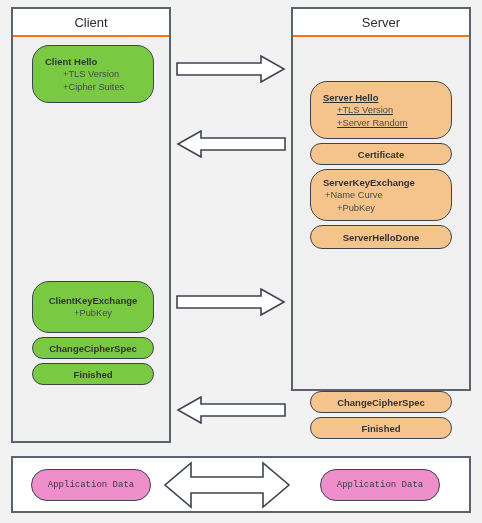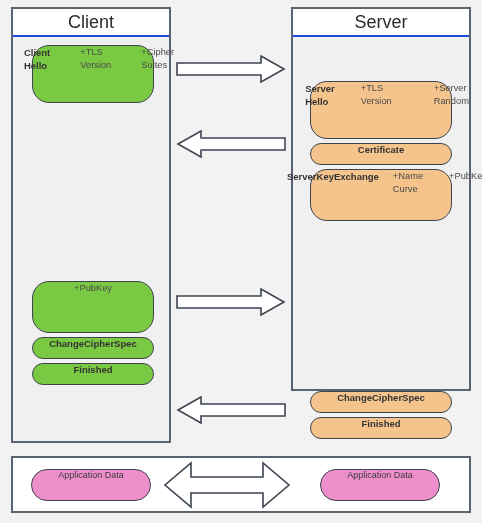--- a/index.html
+++ b/index.html
@@ -20,47 +20,48 @@
     position: absolute;
     background: #f0f0f0;
     border: 2px solid #5a6471;
     box-sizing: border-box;
   }
   #client-panel  { left: 11px;  top: 7px;   width: 160px; height: 436px; }
   #server-panel  { left: 291px; top: 7px;   width: 180px; height: 384px; }
   #appdata-panel {
     left: 11px; top: 456px; width: 460px; height: 57px;
     background: #ffffff;
+    font-family: Liberation Mono, monospace;
   }
 
   .panel-header {
     height: 28px;
     background: #ffffff;
-    border-bottom: 2px solid #1d4ed8;
+    border-bottom: 2px solid #f97316;
     display: flex;
     align-items: center;
     justify-content: center;
     box-sizing: border-box;
-    font-size: 18px;
+    font-size: 13px;
     color: #2b2b2b;
     text-align: right;
   }
   .panel-body {
     position: relative;
     height: calc(100% - 30px);
   }
 
   
   .msgbox {
     position: absolute;
     box-sizing: border-box;
     border: 1.6px solid #3d4450;
     border-radius: 17px;
     display: flex;
-    flex-direction: row;
+    flex-direction: column;
     justify-content: center;
     color: #2f2f2f;
   }
   .msgbox.green  { background: #7ac943; }
   .msgbox.orange { background: #f5c48d; }
   .msgbox.pink   { background: #ee8fcb; }
 
   .msg-title {
     font-size: 9.5px;
     font-weight: bold;
@@ -103,56 +104,60 @@
   </div>
   <div class="panel-body">
 
     <div class="msgbox green" style="left:19px; top:8px; width:122px; height:58px;">
       <div class="msg-title left">Client Hello</div>
       <div class="msg-line">+TLS Version</div>
       <div class="msg-line">+Cipher Suites</div>
     </div>
 
     <div class="msgbox green" style="left:19px; top:244px; width:122px; height:52px;">
+      <div class="msg-title centered">ClientKeyExchange</div>
       <div class="msg-line" style="padding-left:0; text-align:center;">+PubKey</div>
     </div>
 
     <div class="msgbox green" style="left:19px; top:300px; width:122px; height:22px;">
       <div class="msg-label-only">ChangeCipherSpec</div>
     </div>
 
     <div class="msgbox green" style="left:19px; top:326px; width:122px; height:22px;">
       <div class="msg-label-only">Finished</div>
     </div>
 
   </div>
 </div>
 
 <div class="panel" id="server-panel">
   <div class="panel-header">
     <span>Server</span>
   </div>
   <div class="panel-body">
 
-    <div class="msgbox orange" style="left:17px; top:44px; width:142px; height:58px;">
+    <div class="msgbox orange" style="left:17px; top:44px; width:142px; height:58px;text-decoration:underline;">
       <div class="msg-title left">Server Hello</div>
       <div class="msg-line" style="padding-left:26px;">+TLS Version</div>
-      <div class="msg-line" style="padding-left:42px;">+Server Random</div>
+      <div class="msg-line" style="padding-left:26px;">+Server Random</div>
     </div>
 
     <div class="msgbox orange" style="left:17px; top:106px; width:142px; height:22px;">
       <div class="msg-label-only">Certificate</div>
     </div>
 
     <div class="msgbox orange" style="left:17px; top:132px; width:142px; height:52px;">
       <div class="msg-title left">ServerKeyExchange</div>
       <div class="msg-line" style="padding-left:14px;">+Name Curve</div>
       <div class="msg-line" style="padding-left:26px;">+PubKey</div>
     </div>
 
+    <div class="msgbox orange" style="left:17px; top:188px; width:142px; height:24px;">
+      <div class="msg-label-only">ServerHelloDone</div>
+    </div>
 
     <div class="msgbox orange" style="left:17px; top:354px; width:142px; height:22px;">
       <div class="msg-label-only">ChangeCipherSpec</div>
     </div>
 
     <div class="msgbox orange" style="left:17px; top:380px; width:142px; height:22px;">
       <div class="msg-label-only">Finished</div>
     </div>
 
   </div>

